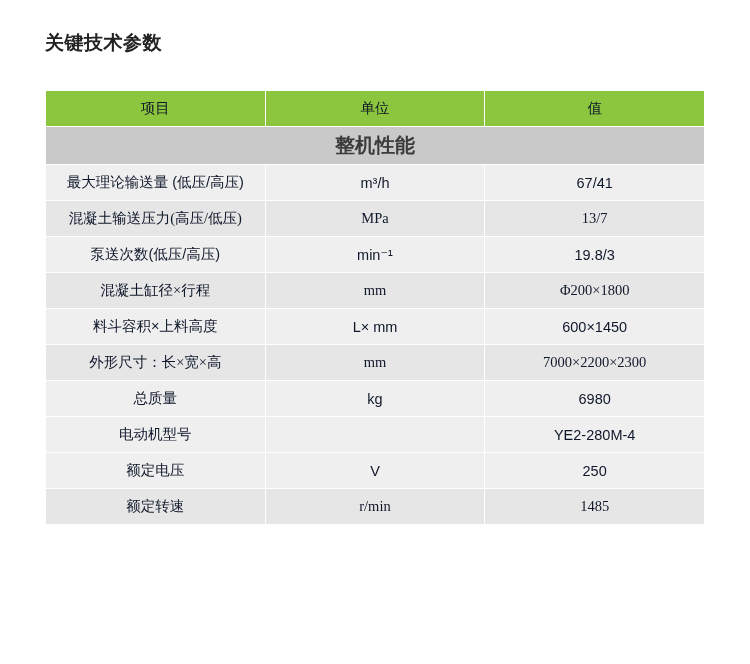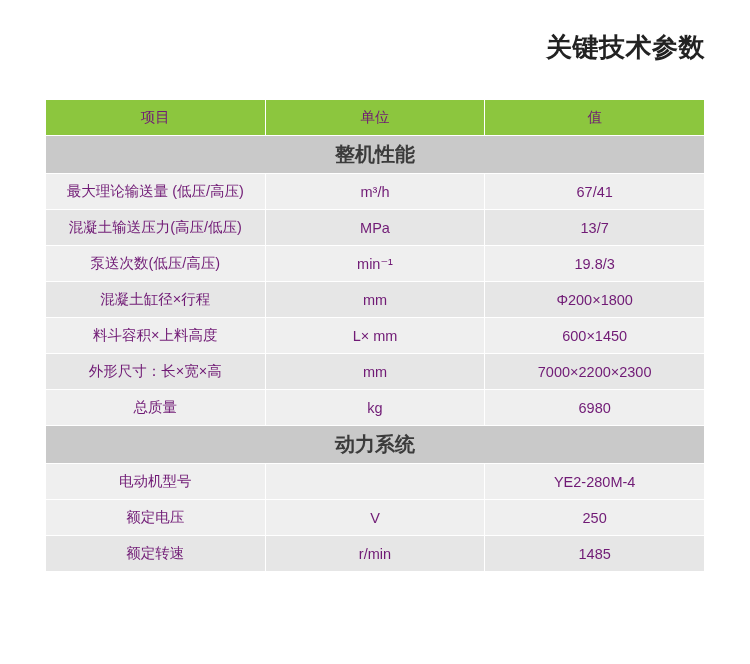--- a/index.html
+++ b/index.html
@@ -15,42 +15,41 @@
     overflow: hidden;
   }
   .page {
     width: 750px;
     height: 664px;
     box-sizing: border-box;
     padding: 0 45px;
     position: relative;
   }
   .page-title {
-    font-size: 26px;
+    font-size: 19px;
     font-weight: bold;
     color: #222222;
     margin: 0;
     padding-top: 30px;
     padding-bottom: 0;
     letter-spacing: 0.5px;
-    text-align: right;
   }
   table.spec-table {
     margin-top: 34px;
     width: 660px;
     border-collapse: collapse;
     table-layout: fixed;
   }
   table.spec-table td, table.spec-table th {
     border: 1px solid #ffffff;
     text-align: center;
     vertical-align: middle;
     font-weight: normal;
     font-size: 14.5px;
-    color: #701a75;
+    color: #0f172a;
     height: 36px;
     padding: 2px 4px;
     box-sizing: border-box;
   }
   thead th {
     background: #8cc63e;
     color: #ffffff;
     font-size: 17px;
     font-weight: bold;
     height: 44px;
@@ -61,20 +60,21 @@
     color: #3b3b3b;
     font-weight: bold;
     font-size: 20px;
     height: 38px;
   }
   tr.data-row td {
     background: #efefef;
   }
   tr.data-row.alt td {
     background: #e6e6e6;
+    font-family: Liberation Serif, serif;
   }
   td.col-item {
     width: 300px;
   }
   td.col-unit {
     width: 130px;
   }
   td.col-value {
     width: 230px;
     margin-top: 13px;
@@ -129,23 +129,20 @@
         <td class="col-item">外形尺寸：长×宽×高</td>
         <td class="col-unit">mm</td>
         <td class="col-value">7000×2200×2300</td>
       </tr>
       <tr class="data-row">
         <td class="col-item">总质量</td>
         <td class="col-unit">kg</td>
         <td class="col-value">6980</td>
       </tr>
 
-      <tr class="section-row">
-        <td colspan="3">动力系统</td>
-      </tr>
 
       <tr class="data-row">
         <td class="col-item">电动机型号</td>
         <td class="col-unit"></td>
         <td class="col-value">YE2-280M-4</td>
       </tr>
       <tr class="data-row">
         <td class="col-item">额定电压</td>
         <td class="col-unit">V</td>
         <td class="col-value">250</td>

